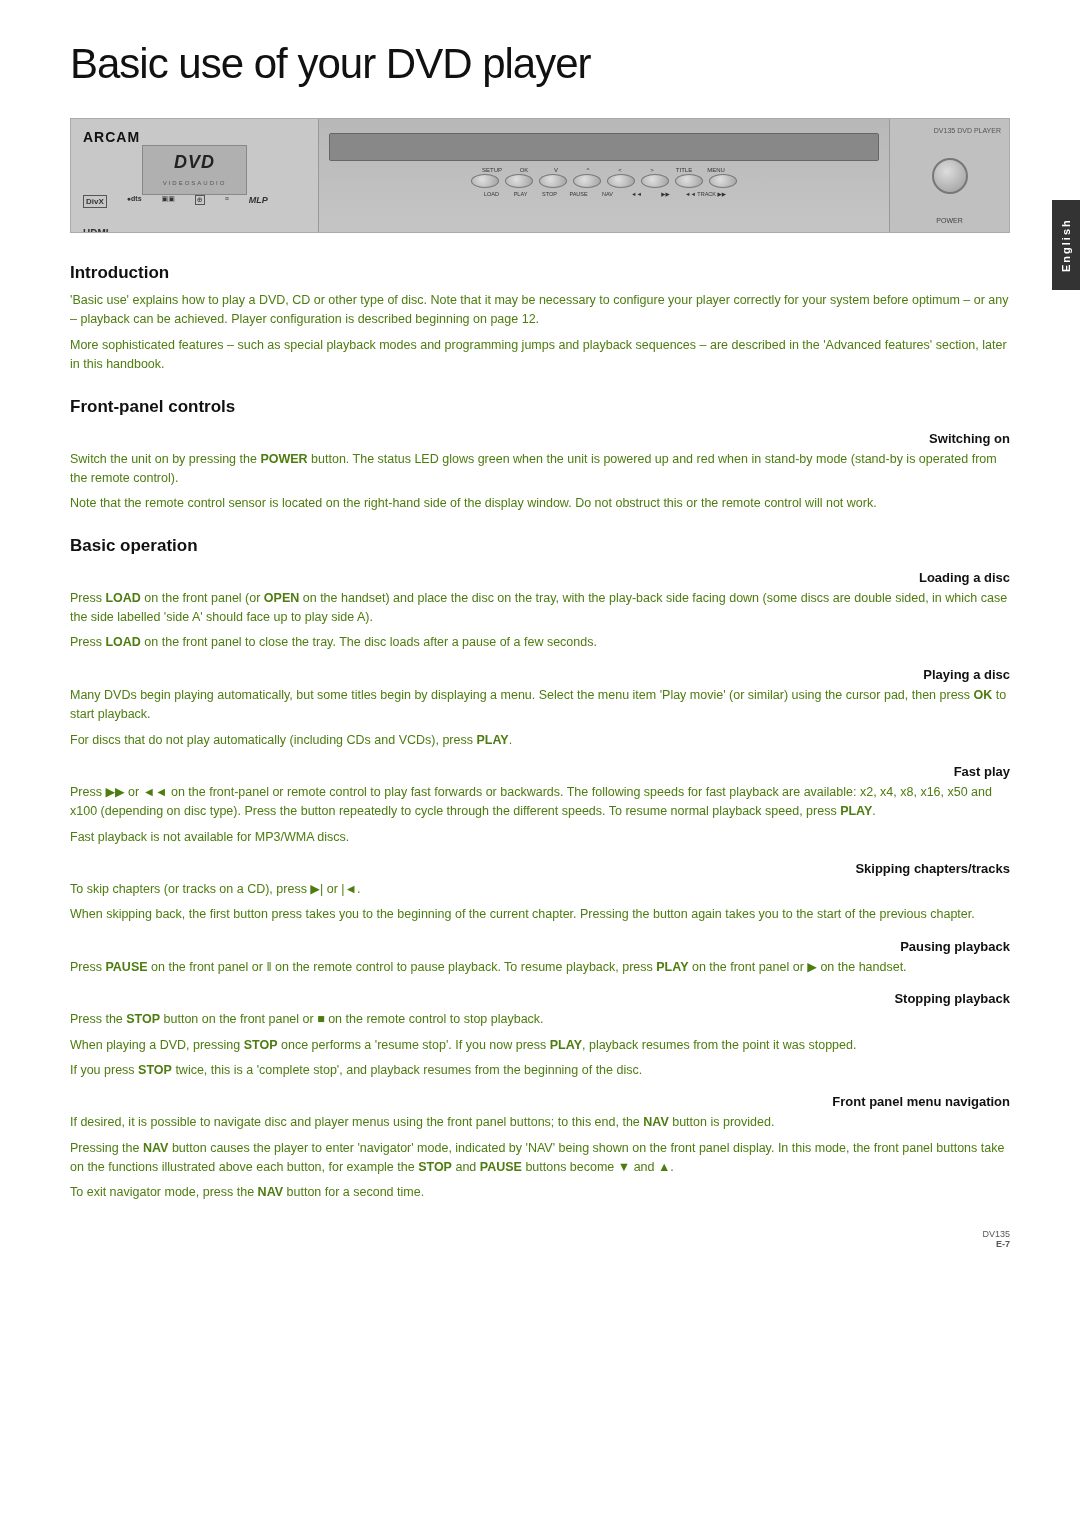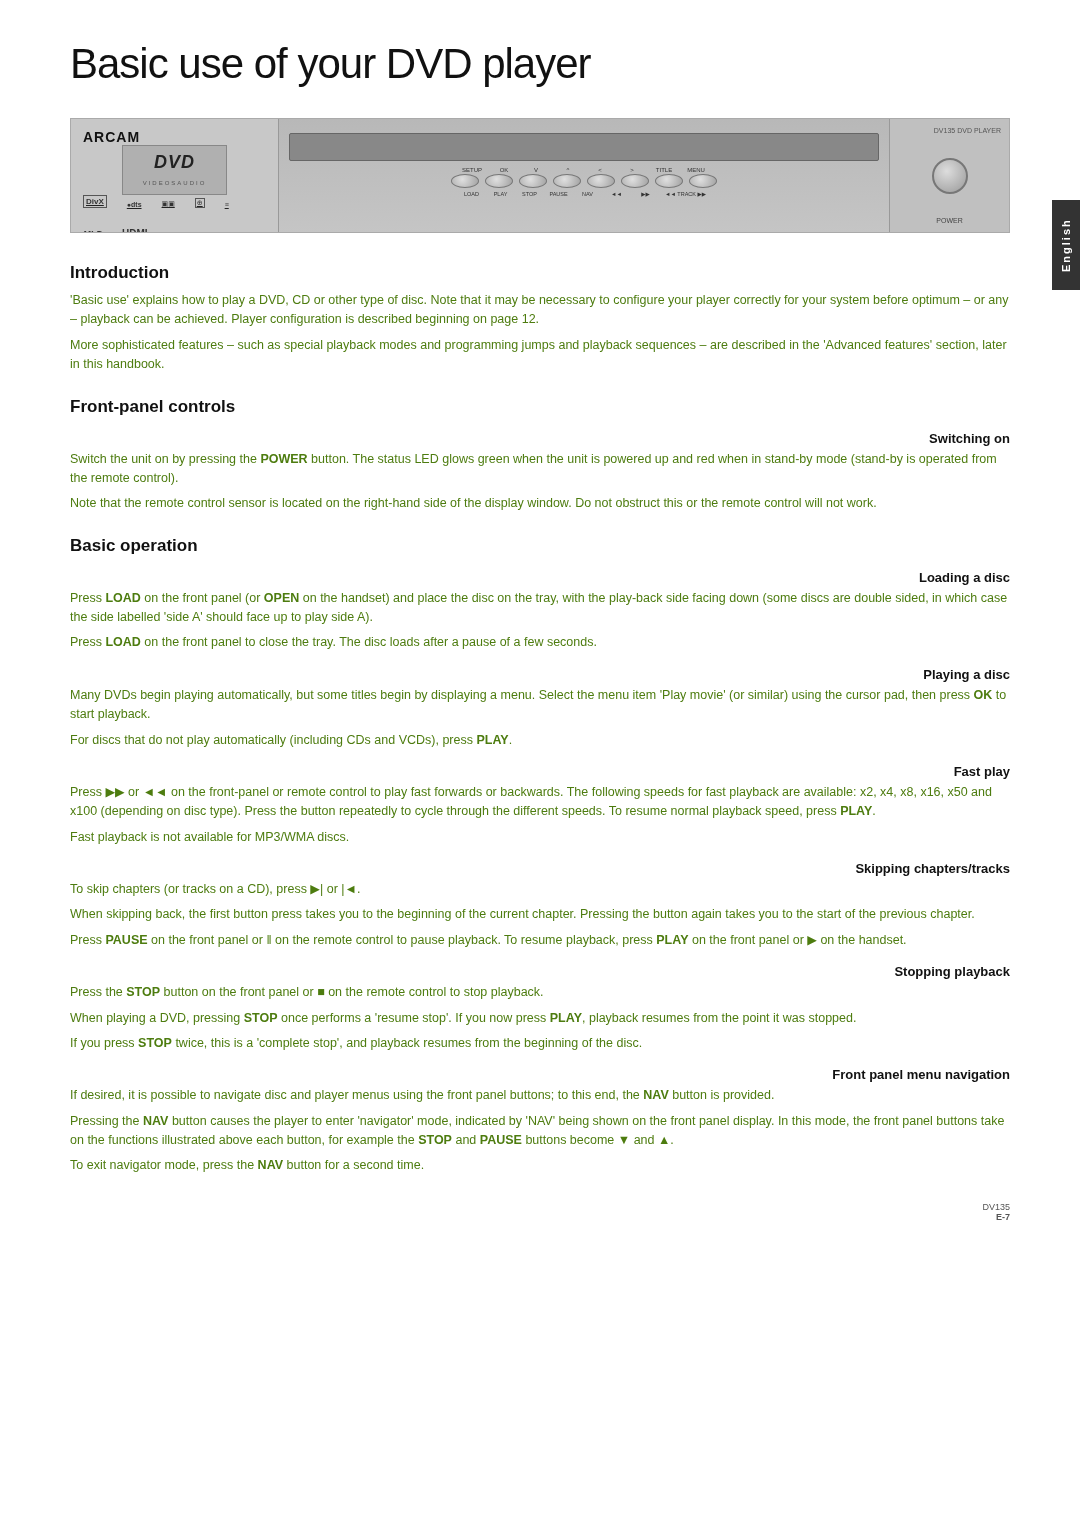--- a/index.html
+++ b/index.html
@@ -55,21 +55,21 @@
       background: #d0d0d0;
       margin-bottom: 30px;
       padding: 0;
       height: 115px;
       display: flex;
       position: relative;
       overflow: hidden;
     }
 
     .dvd-player-left {
-      width: 208px;
+      width: 248px;
       background: #c8c8c8;
       border-right: 1px solid #999;
       padding: 10px 12px;
       display: flex;
       flex-direction: column;
       justify-content: space-between;
     }
 
     .arcam-logo {
       font-size: 14px;
@@ -81,24 +81,23 @@
 
     .dvd-logo-area {
       display: flex;
       align-items: center;
       justify-content: center;
       text-align: center;
     }
 
     .badges-row {
       display: flex;
-      align-items: flex-end;
+      align-items: flex-start;
       gap: 20px;
       flex-wrap: wrap;
-      text-decoration: underline;
     }
 
     .motion-text {
       font-size: 7px;
       color: #555;
       font-style: italic;
       margin-top: 3px;
     }
 
     .dvd-player-center {
@@ -322,20 +321,21 @@
       <p class="body-text">Fast playback is not available for MP3/WMA discs.</p>
     </div>
 
     <div class="subsection-block">
       <h3 class="subsection-title">Skipping chapters/tracks</h3>
       <p class="body-text">To skip chapters (or tracks on a CD), press ▶| or |◄.</p>
       <p class="body-text">When skipping back, the first button press takes you to the beginning of the current chapter. Pressing the button again takes you to the start of the previous chapter.</p>
     </div>
 
     <div class="subsection-block">
+      <h3 class="subsection-title">Pausing playback</h3>
       <p class="body-text">Press <strong>PAUSE</strong> on the front panel or ‖ on the remote control to pause playback. To resume playback, press <strong>PLAY</strong> on the front panel or ▶ on the handset.</p>
     </div>
 
     <div class="subsection-block">
       <h3 class="subsection-title">Stopping playback</h3>
       <p class="body-text">Press the <strong>STOP</strong> button on the front panel or ■ on the remote control to stop playback.</p>
       <p class="body-text">When playing a DVD, pressing <strong>STOP</strong> once performs a 'resume stop'. If you now press <strong>PLAY</strong>, playback resumes from the point it was stopped.</p>
       <p class="body-text">If you press <strong>STOP</strong> twice, this is a 'complete stop', and playback resumes from the beginning of the disc.</p>
     </div>
 

